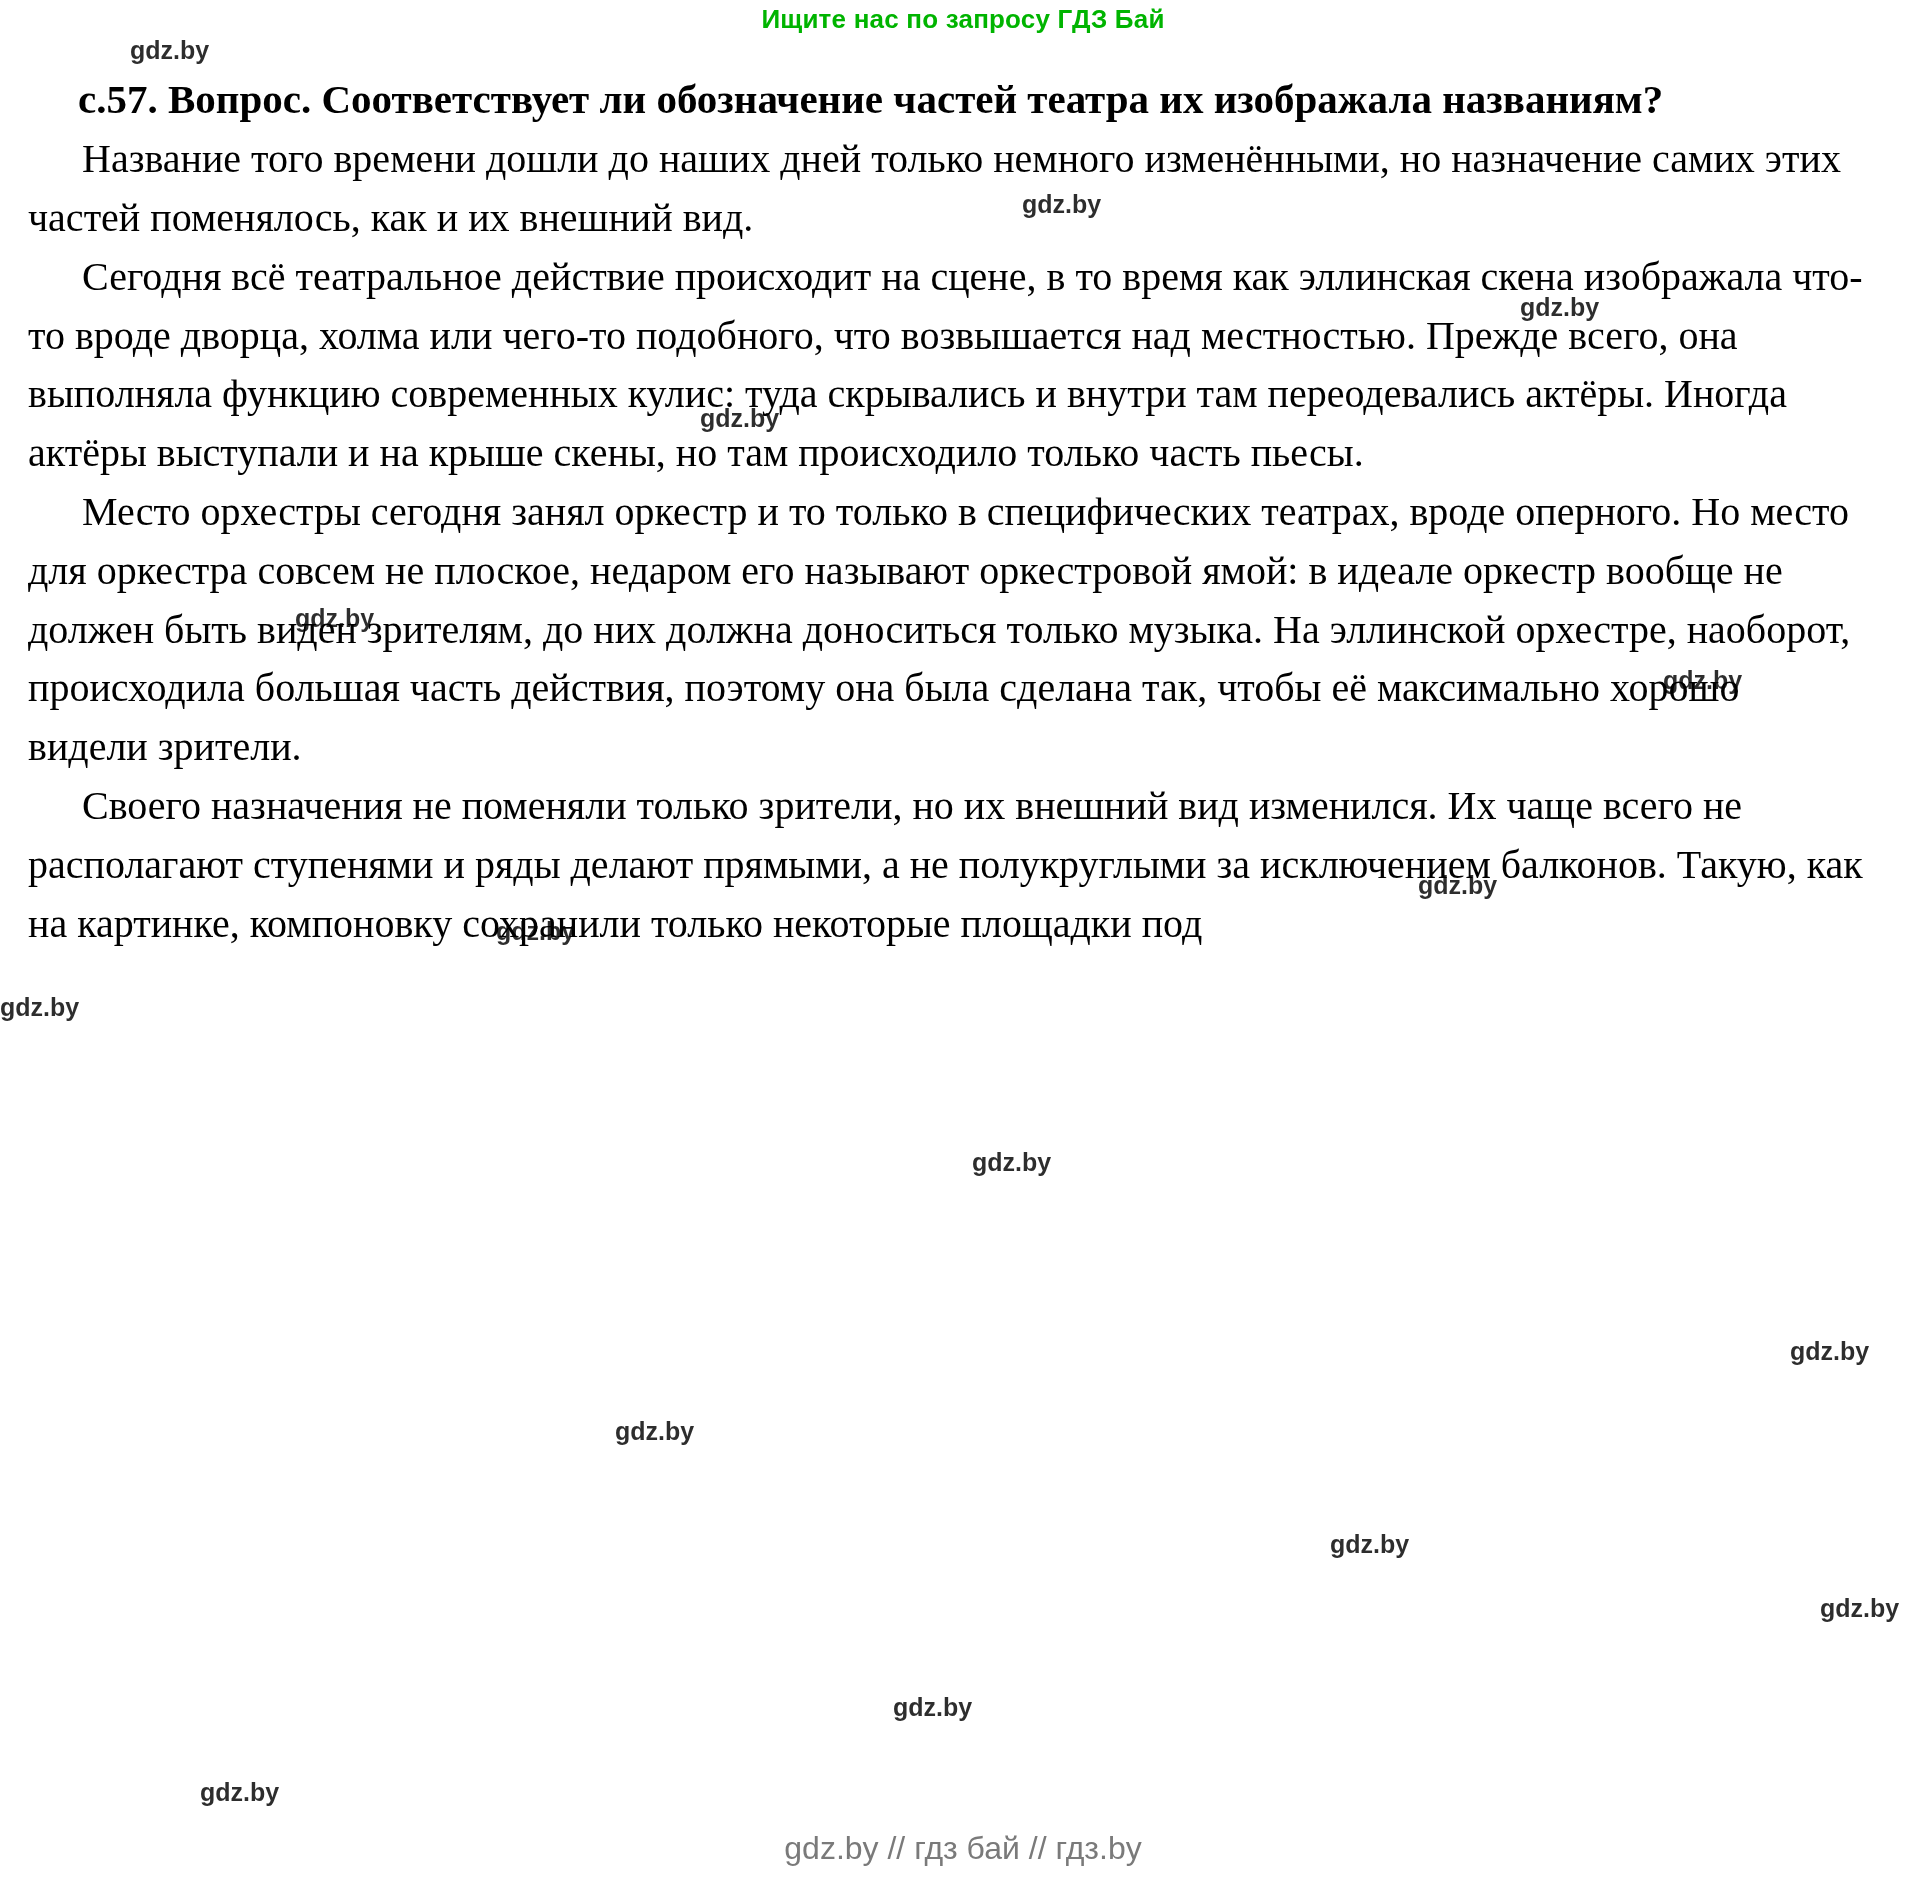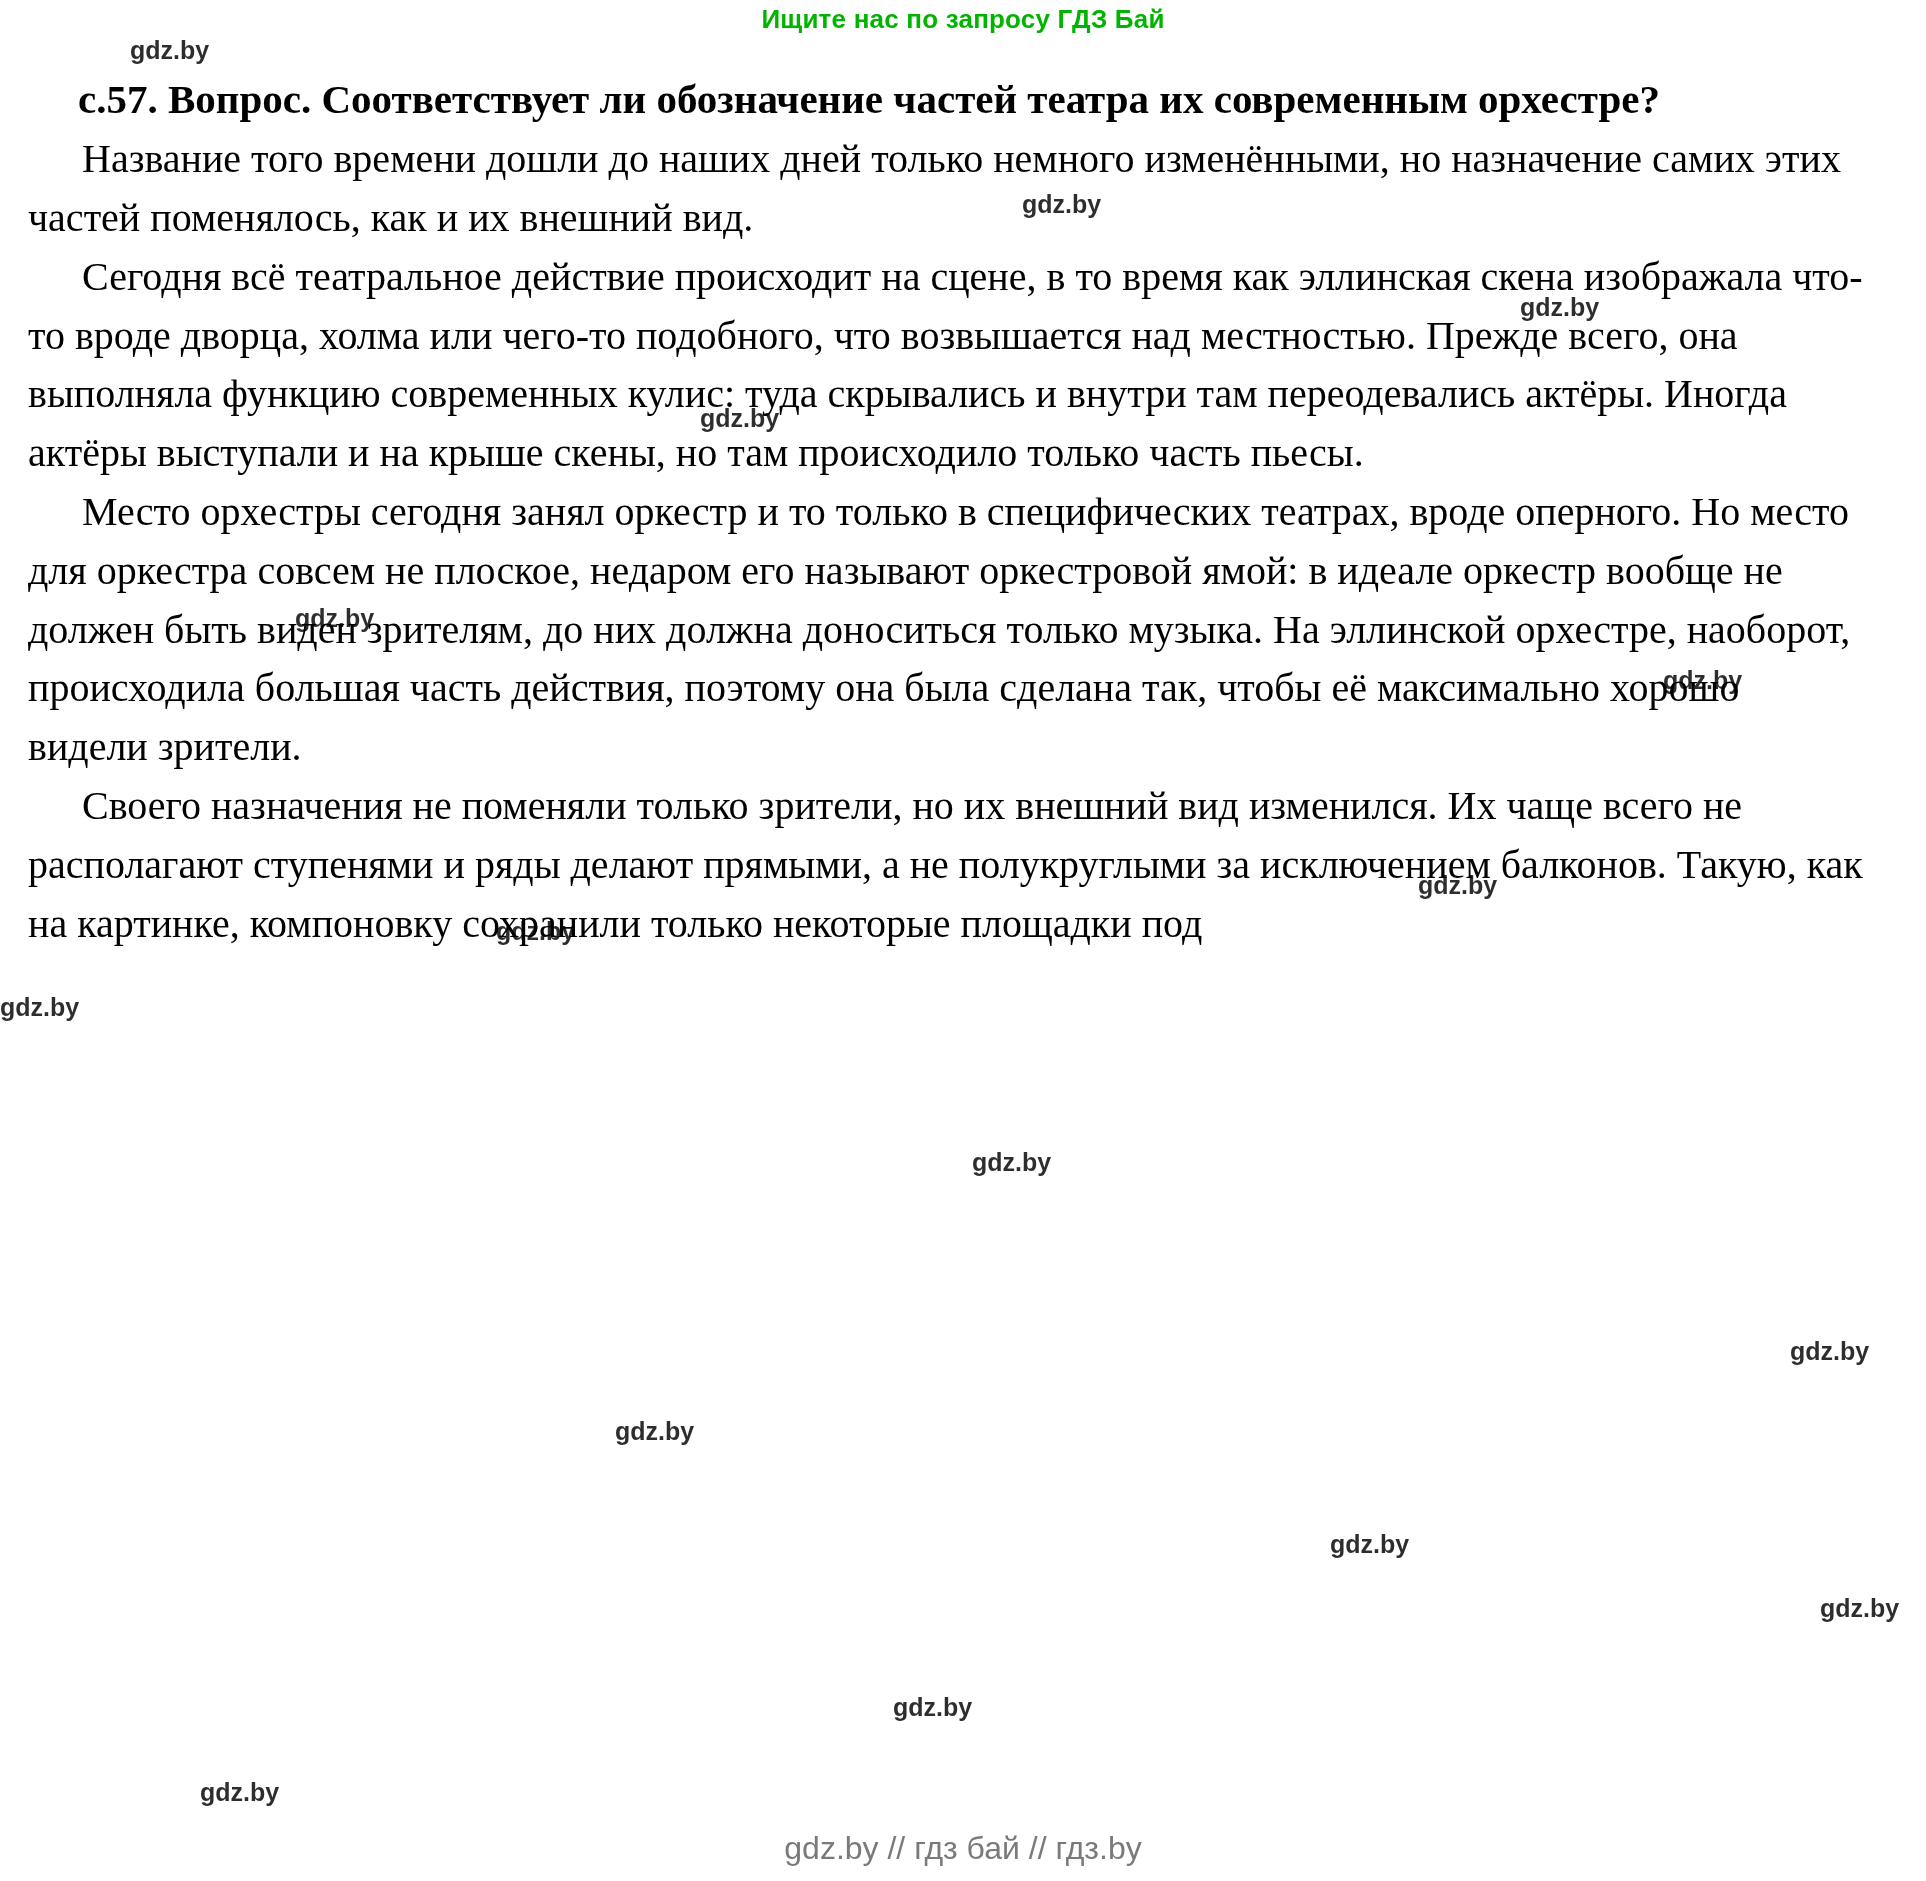--- a/index.html
+++ b/index.html
@@ -82,21 +82,21 @@
   }
 </style>
 </head>
 <body>
 
 <div class="page">
 
   <div class="top-banner">Ищите нас по запросу ГДЗ Бай</div>
 
   <div class="content">
-    <div class="q-title">с.57. Вопрос. Соответствует ли обозначение частей театра их современным орхестре?</div>
+    <div class="q-title">с.57. Вопрос. Соответствует ли обозначение частей театра их изображала названиям?</div>
     <p class="para tight">Название того времени дошли до наших дней только немного изменёнными, но назначение самих этих частей поменялось, как и их внешний вид.</p>
     <p class="para">Сегодня всё театральное действие происходит на сцене, в то время как эллинская скена изображала что-то вроде дворца, холма или чего-то подобного, что возвышается над местностью. Прежде всего, она выполняла функцию современных кулис: туда скрывались и внутри там переодевались актёры. Иногда актёры выступали и на крыше скены, но там происходило только часть пьесы.</p>
     <p class="para">Место орхестры сегодня занял оркестр и то только в специфических театрах, вроде оперного. Но место для оркестра совсем не плоское, недаром его называют оркестровой ямой: в идеале оркестр вообще не должен быть виден зрителям, до них должна доноситься только музыка. На эллинской орхестре, наоборот, происходила большая часть действия, поэтому она была сделана так, чтобы её максимально хорошо видели зрители.</p>
     <p class="para">Своего назначения не поменяли только зрители, но их внешний вид изменился. Их чаще всего не располагают ступенями и ряды делают прямыми, а не полукруглыми за исключением балконов. Такую, как на картинке, компоновку сохранили только некоторые площадки под</p>
   </div>
 
   <div id="watermark-layer">
       <div class="wm" style="left: 130px; top: 36px;">gdz.by</div>
       <div class="wm" style="left: 1022px; top: 190px;">gdz.by</div>
       <div class="wm" style="left: 1520px; top: 293px;">gdz.by</div>

